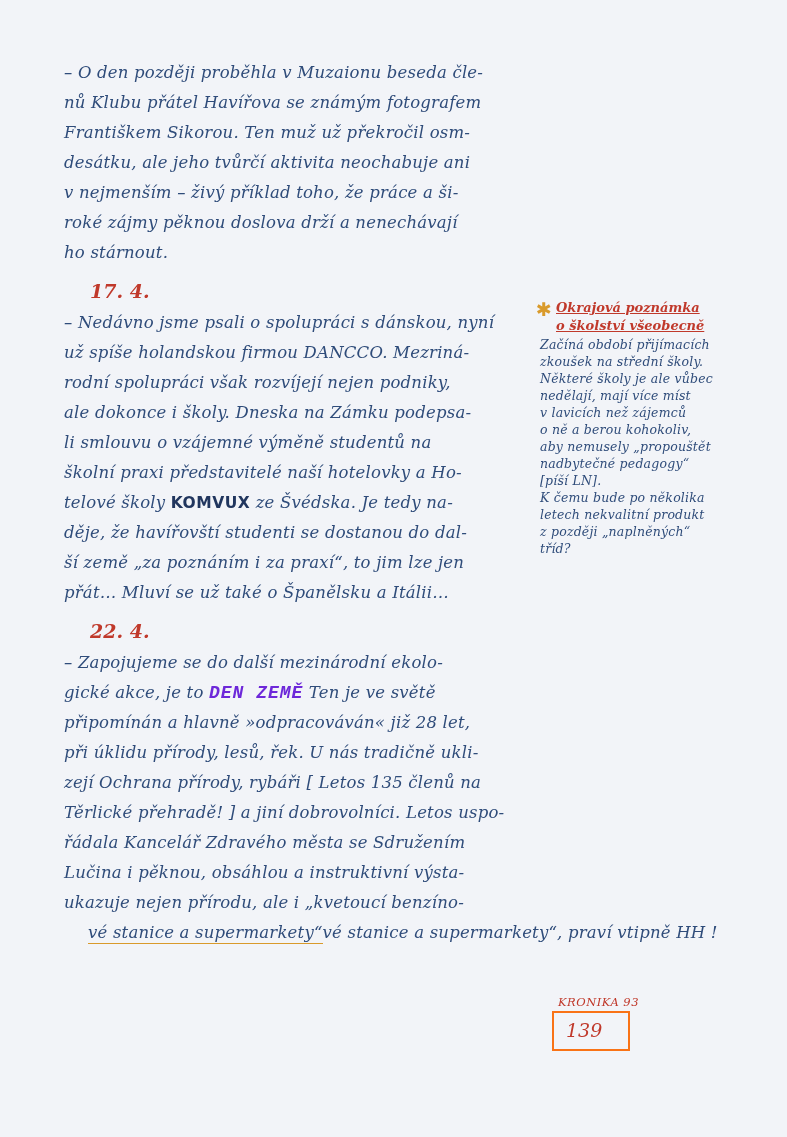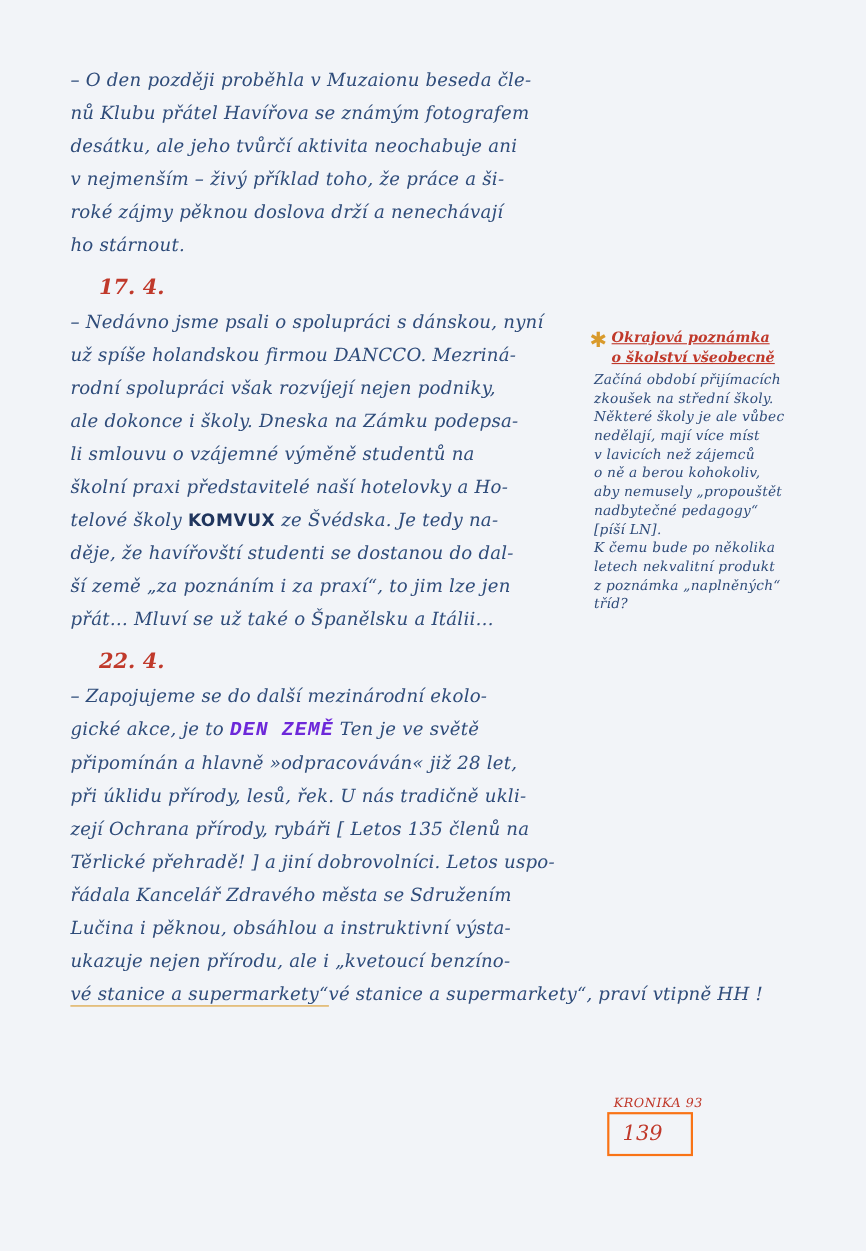--- a/index.html
+++ b/index.html
@@ -64,20 +64,21 @@
     font-family: Liberation Mono, monospace;
     font-style: italic;
     font-weight: bold;
     font-size: 18px;
     color: #6d28d9;
     letter-spacing: 1px;
   }
   .underline-orange {
     border-bottom: 1.5px solid #d99a2b;
     padding-bottom: 1px;
+    margin-left: 24px;
   }
 
   
   .side-note {
     position: absolute;
     left: 540px;
     top: 300px;
     width: 205px;
   }
   .side-note-title {
@@ -141,20 +142,21 @@
 </head>
 <body>
 
 <div class="page">
 
   <div class="main-col">
 
     <div class="para">
       <div class="hand line">– O den později proběhla v Muzaionu beseda čle-</div>
       <div class="hand line">nů Klubu přátel Havířova se známým fotografem</div>
+      <div class="hand line">Františkem Sikorou. Ten muž už překročil osm-</div>
       <div class="hand line">desátku, ale jeho tvůrčí aktivita neochabuje ani</div>
       <div class="hand line">v nejmenším – živý příklad toho, že práce a ši-</div>
       <div class="hand line">roké zájmy pěknou doslova drží a nenechávají</div>
       <div class="hand line">ho stárnout.</div>
     </div>
 
     <div class="date-head">17. 4.</div>
 
     <div class="para">
       <div class="hand line">– Nedávno jsme psali o spolupráci s dánskou, nyní</div>
@@ -205,21 +207,21 @@
       <div class="line">zkoušek na střední školy.</div>
       <div class="line">Některé školy je ale vůbec</div>
       <div class="line">nedělají, mají více míst</div>
       <div class="line">v lavicích než zájemců</div>
       <div class="line">o ně a berou kohokoliv,</div>
       <div class="line">aby nemusely „propouštět</div>
       <div class="line">nadbytečné pedagogy“</div>
       <div class="line">[píší LN].</div>
       <div class="line">K čemu bude po několika</div>
       <div class="line">letech nekvalitní produkt</div>
-      <div class="line">z poznámka „naplněných“</div>
+      <div class="line">z později „naplněných“</div>
       <div class="line">tříd?</div>
     </div>
   </div>
 
   <div class="footer-stamp">
     <div class="kronika-label">KRONIKA 93</div>
     <div class="page-box">
       <span class="page-num">139</span>
     </div>
   </div>

